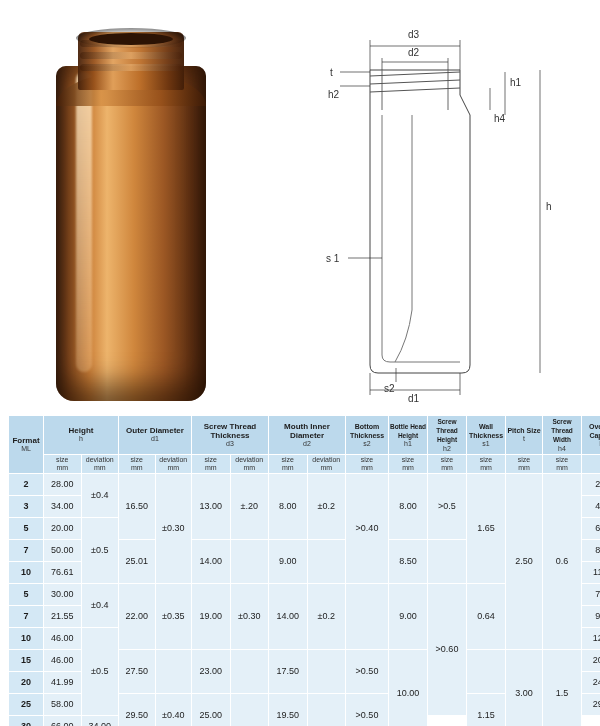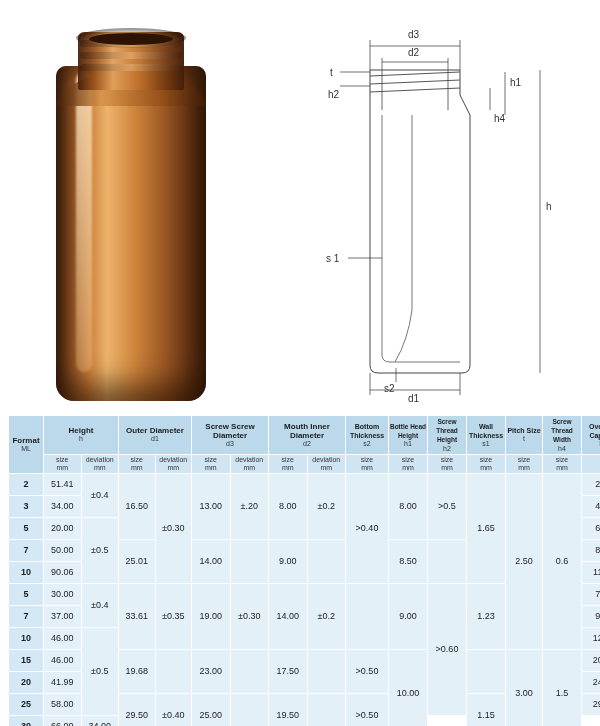--- a/index.html
+++ b/index.html
@@ -197,21 +197,21 @@
       <th rowspan="2" style="width:34px">
         <span>Format</span><span class="u">ML</span>
       </th>
       <th colspan="2" style="width:74px">
         <span>Height</span><span class="u">h</span>
       </th>
       <th colspan="2" style="width:72px">
         <span>Outer Diameter</span><span class="u">d1</span>
       </th>
       <th colspan="2" style="width:76px">
-        <span>Screw Screw Diameter</span><span class="u">d3</span>
+        <span>Screw Thread Thickness</span><span class="u">d3</span>
       </th>
       <th colspan="2" style="width:76px">
         <span>Mouth Inner Diameter</span><span class="u">d2</span>
       </th>
       <th rowspan="1" style="width:42px">
         <span style="font-size:7px">Bottom Thickness</span><span class="u">s2</span>
       </th>
       <th style="width:38px">
         <span style="font-size:6.5px">Bottle Head Height</span><span class="u">h1</span>
       </th>
@@ -246,21 +246,21 @@
       <th class="sub"><span>size</span><span class="u">mm</span></th>
       <th class="sub"><span>size</span><span class="u">mm</span></th>
       <th class="sub"><span>size</span><span class="u">mm</span></th>
       <th class="sub">&nbsp;</th>
     </tr>
   </thead>
   <tbody>
 
     <tr>
       <td class="fmt">2</td>
-      <td>51.41</td>
+      <td>28.00</td>
       <td rowspan="2">±0.4</td>
       <td rowspan="3">16.50</td>
       <td rowspan="5">±0.30</td>
       <td rowspan="3">13.00</td>
       <td rowspan="3">±.20</td>
       <td rowspan="3">8.00</td>
       <td rowspan="3">±0.2</td>
       <td rowspan="5">&gt;0.40</td>
       <td rowspan="3">8.00</td>
       <td rowspan="3">&gt;0.5</td>
@@ -287,56 +287,56 @@
       <td rowspan="2">14.00</td>
       <td rowspan="2"></td>
       <td rowspan="2">9.00</td>
       <td rowspan="2"></td>
       <td rowspan="2">8.50</td>
       <td rowspan="2"></td>
       <td>8.50</td>
     </tr>
     <tr>
       <td class="fmt">10</td>
-      <td>90.06</td>
+      <td>76.61</td>
       <td>11.50</td>
     </tr>
 
     <tr>
       <td class="fmt">5</td>
       <td>30.00</td>
       <td rowspan="2">±0.4</td>
-      <td rowspan="3">33.61</td>
+      <td rowspan="3">22.00</td>
       <td rowspan="3">±0.35</td>
       <td rowspan="3">19.00</td>
       <td rowspan="3">±0.30</td>
       <td rowspan="3">14.00</td>
       <td rowspan="3">±0.2</td>
       <td rowspan="3"></td>
       <td rowspan="3">9.00</td>
       <td rowspan="6">&gt;0.60</td>
-      <td rowspan="3">1.23</td>
+      <td rowspan="3">0.64</td>
       <td>7.50</td>
     </tr>
     <tr>
       <td class="fmt">7</td>
-      <td>37.00</td>
+      <td>21.55</td>
       <td>9.50</td>
     </tr>
     <tr>
       <td class="fmt">10</td>
       <td>46.00</td>
       <td rowspan="4">±0.5</td>
       <td>12.50</td>
     </tr>
 
     <tr>
       <td class="fmt">15</td>
       <td>46.00</td>
-      <td rowspan="2">19.68</td>
+      <td rowspan="2">27.50</td>
       <td rowspan="2"></td>
       <td rowspan="2">23.00</td>
       <td rowspan="2"></td>
       <td rowspan="2">17.50</td>
       <td rowspan="2"></td>
       <td rowspan="2">&gt;0.50</td>
       <td rowspan="4">10.00</td>
       <td rowspan="2"></td>
       <td rowspan="4">3.00</td>
       <td rowspan="4">1.5</td>

